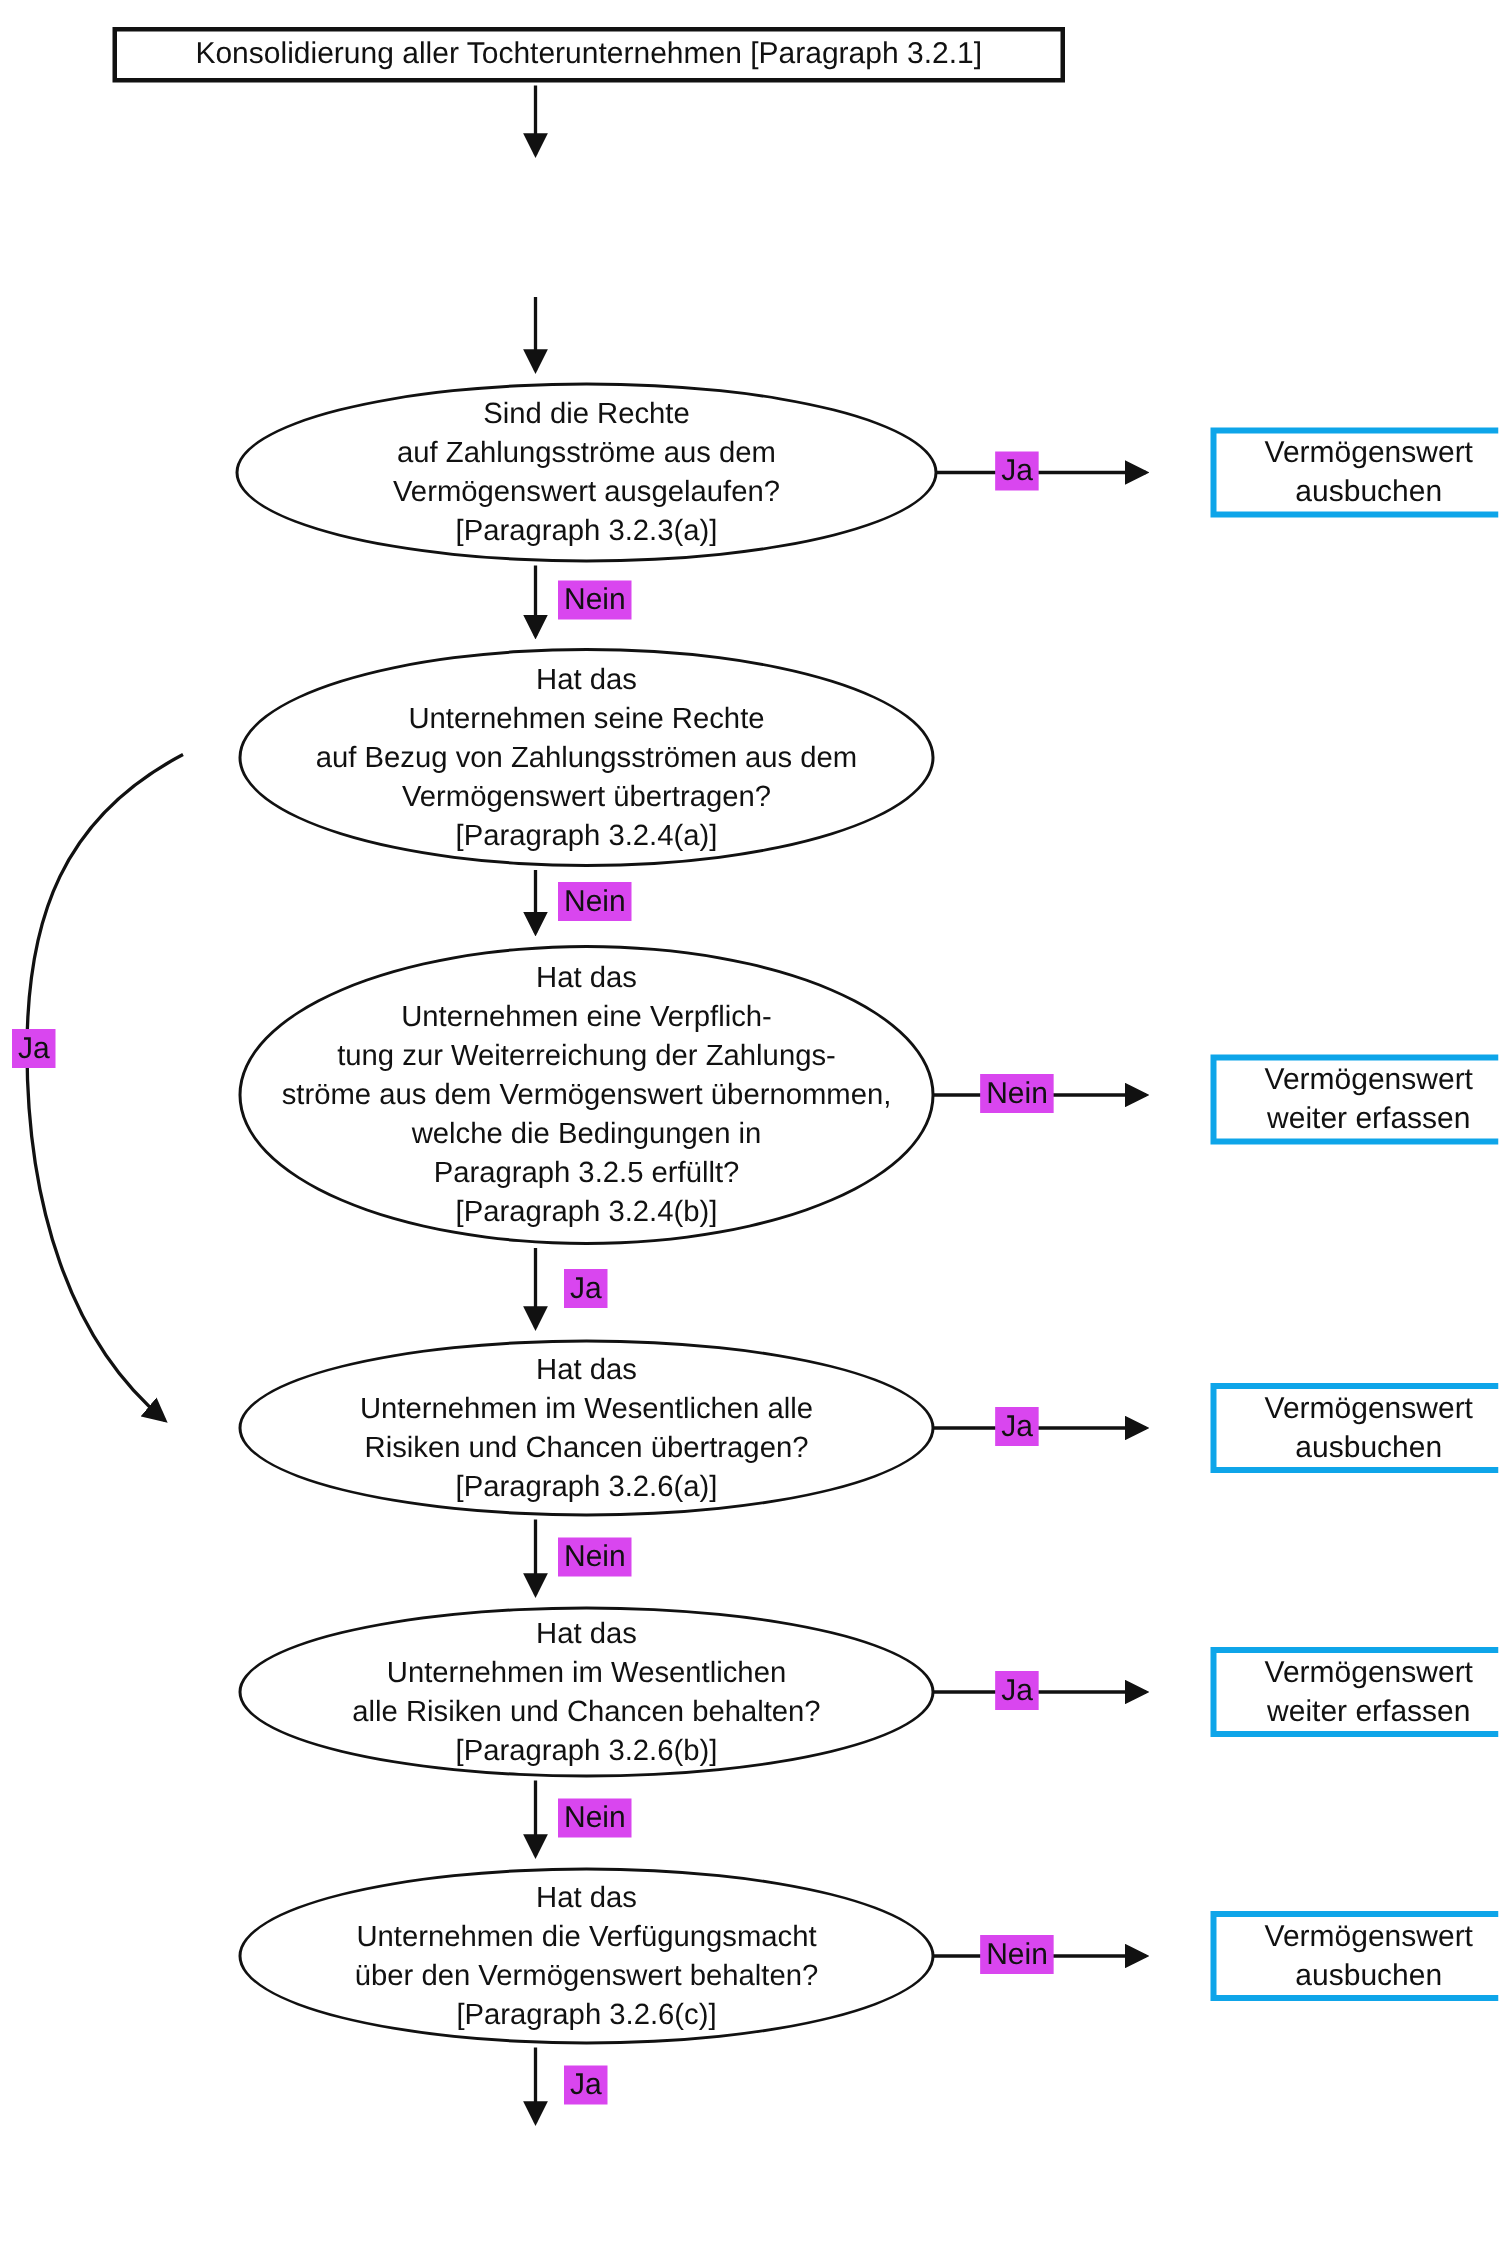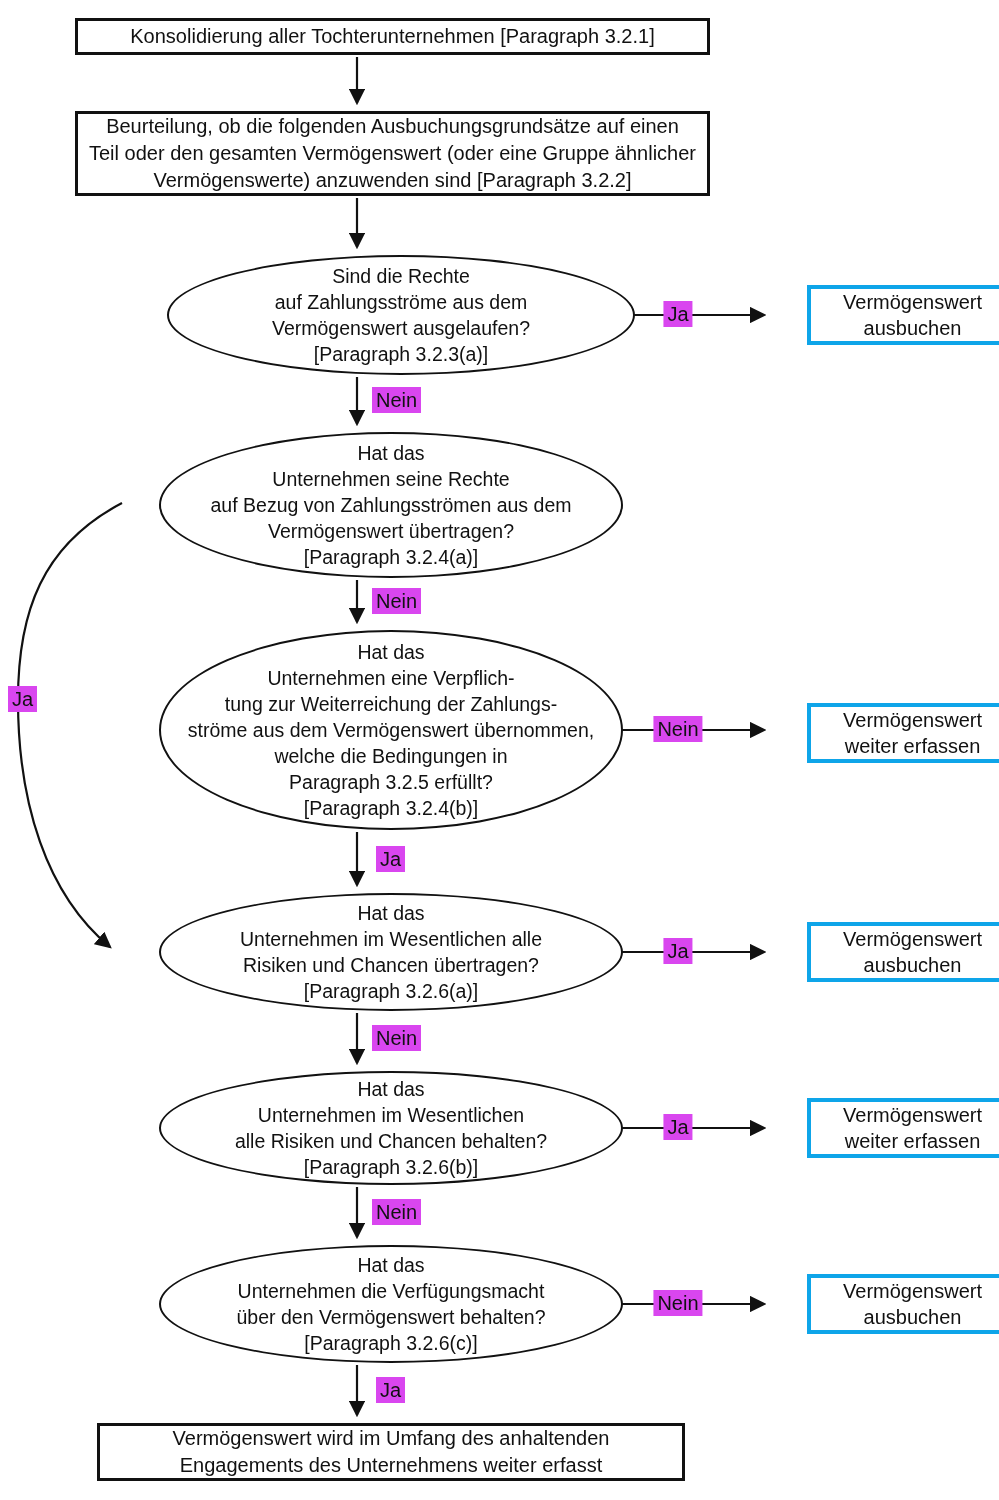--- a/index.html
+++ b/index.html
@@ -71,25 +71,22 @@
       <path d="M588 952 L764 952" marker-end="url(#ah)"></path>
       <path d="M588 1128 L764 1128" marker-end="url(#ah)"></path>
       <path d="M588 1304 L764 1304" marker-end="url(#ah)"></path>
 
       <path d="M122 503 C 42 545, 18 612, 18 700 C 18 802, 46 894, 110 947" marker-end="url(#ah)"></path>
     </g>
   </svg>
 
   <div class="node box" style="left:40px;top:18px;width:635px;height:37px;">Konsolidierung aller Tochterunternehmen [Paragraph 3.2.1]</div>
 
-  <div class="node box" style="left:40px;top:111px;width:635px;height:85px;">Beurteilung, ob die folgenden Ausbuchungsgrundsätze auf einen
-Teil oder den gesamten Vermögenswert (oder eine Gruppe ähnlicher
-Vermögenswerte) anzuwenden sind [Paragraph 3.2.2]</div>
 
-  <div class="node ell" style="left:132px;top:255px;width:468px;height:120px;">Sind die Rechte
+  <div class="node ell" style="left:122px;top:255px;width:468px;height:120px;">Sind die Rechte
 auf Zahlungsströme aus dem
 Vermögenswert ausgelaufen?
 [Paragraph 3.2.3(a)]</div>
 
   <div class="node ell" style="left:124px;top:432px;width:464px;height:146px;">Hat das
 Unternehmen seine Rechte
 auf Bezug von Zahlungsströmen aus dem
 Vermögenswert übertragen?
 [Paragraph 3.2.4(a)]</div>
 
@@ -124,22 +121,20 @@
 
   <div class="node rbox" style="top:922px;">Vermögenswert
 ausbuchen</div>
 
   <div class="node rbox" style="top:1098px;">Vermögenswert
 weiter erfassen</div>
 
   <div class="node rbox" style="top:1274px;">Vermögenswert
 ausbuchen</div>
 
-  <div class="node box" style="left:62px;top:1423px;width:588px;height:58px;font-size:20px;line-height:27px;">Vermögenswert wird im Umfang des anhaltenden
-Engagements des Unternehmens weiter erfasst</div>
 
   <span class="elabel hcenter" style="left:678px;top:301px;">Ja</span>
 
   <span class="elabel" style="left:372px;top:387px;">Nein</span>
 
   <span class="elabel" style="left:372px;top:588px;">Nein</span>
 
   <span class="elabel" style="left:8px;top:686px;">Ja</span>
 
   <span class="elabel hcenter" style="left:678px;top:716px;">Nein</span>

